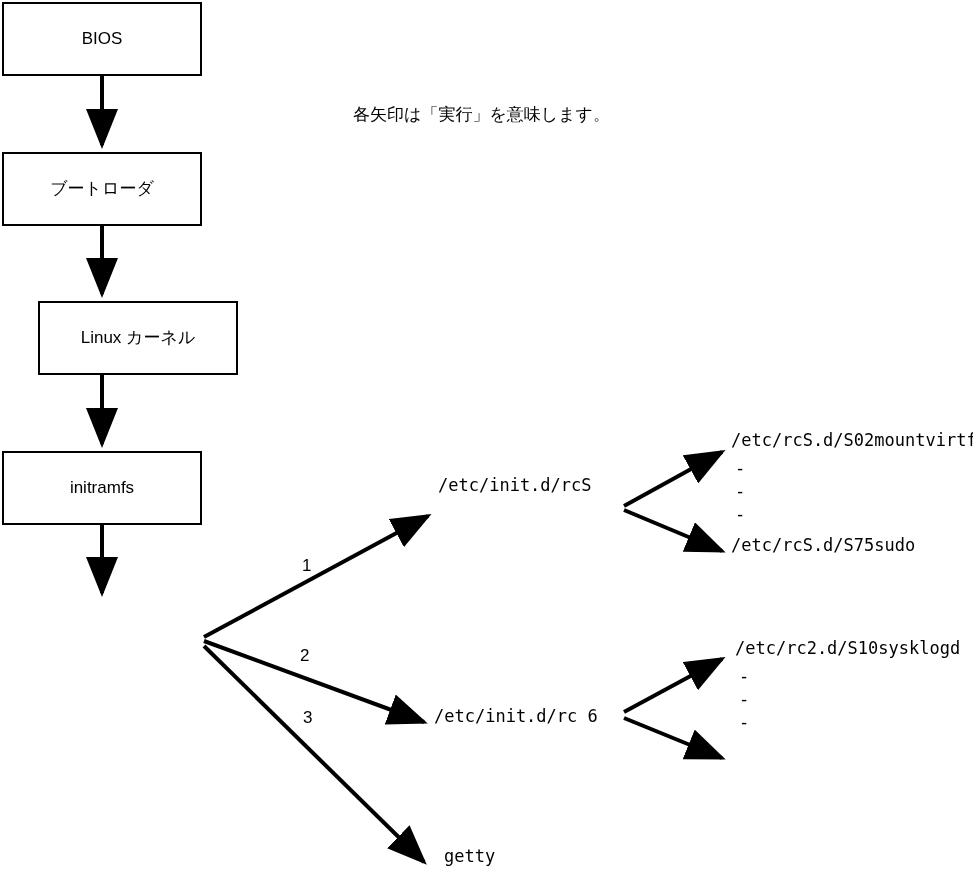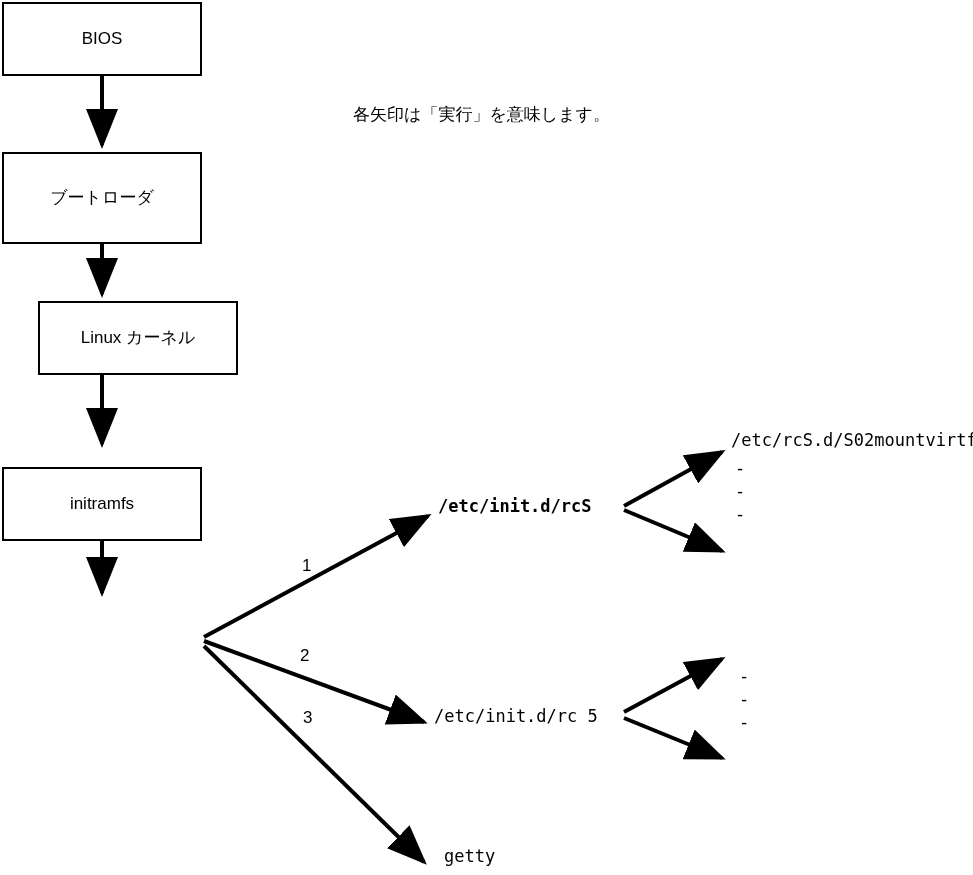--- a/index.html
+++ b/index.html
@@ -91,42 +91,44 @@
     <line x1="624" y1="506" x2="722" y2="452" stroke="#000000" stroke-width="4" marker-end="url(#arrowhead)"></line>
     <line x1="624" y1="510" x2="722" y2="551" stroke="#000000" stroke-width="4" marker-end="url(#arrowhead)"></line>
 
     <line x1="624" y1="712" x2="722" y2="659" stroke="#000000" stroke-width="4" marker-end="url(#arrowhead)"></line>
     <line x1="624" y1="718" x2="722" y2="758" stroke="#000000" stroke-width="4" marker-end="url(#arrowhead)"></line>
   </svg>
 
   <div class="node-box" style="left:2px; top:2px; width:200px; height:74px;">
     <span>BIOS</span>
   </div>
-  <div class="node-box" style="left:2px; top:152px; width:200px; height:92px;">
+  <div class="node-box" style="left:2px; top:152px; width:200px; height:74px;">
     <span>ブートローダ</span>
   </div>
   <div class="node-box" style="left:2px; top:301px; width:200px; height:74px;margin-left:36px;">
     <span>Linux カーネル</span>
   </div>
-  <div class="node-box" style="left:2px; top:467px; width:200px; height:74px;">
+  <div class="node-box" style="left:2px; top:451px; width:200px; height:74px;">
     <span>initramfs</span>
   </div>
 
   <div class="note-text" style="left:353px; top:103px;">各矢印は「実行」を意味します。</div>
 
   <div class="num-label" style="left:302px; top:556px;">1</div>
   <div class="num-label" style="left:300px; top:646px;">2</div>
   <div class="num-label" style="left:303px; top:708px;">3</div>
 
-  <div class="mono-label" style="left:438px; top:496px;font-weight:bold;">/etc/init.d/rcS</div>
-  <div class="mono-label" style="left:434px; top:706px;">/etc/init.d/rc 5</div>
+  <div class="mono-label" style="left:438px; top:475px;">/etc/init.d/rcS</div>
+  <div class="mono-label" style="left:434px; top:706px;">/etc/init.d/rc 6</div>
   <div class="mono-label" style="left:444px; top:846px;text-align:center;">getty</div>
 
   <div class="mono-label" style="left:731px; top:430px;">/etc/rcS.d/S02mountvirtfs</div>
   <div class="dash-label" style="left:735px; top:458px;">-</div>
   <div class="dash-label" style="left:735px; top:481px;">-</div>
   <div class="dash-label" style="left:735px; top:504px;">-</div>
+  <div class="mono-label" style="left:731px; top:535px;">/etc/rcS.d/S75sudo</div>
 
+  <div class="mono-label" style="left:735px; top:638px;">/etc/rc2.d/S10sysklogd</div>
   <div class="dash-label" style="left:739px; top:666px;">-</div>
   <div class="dash-label" style="left:739px; top:689px;">-</div>
   <div class="dash-label" style="left:739px; top:712px;">-</div>
 
 </div>
 
 </body></html>

